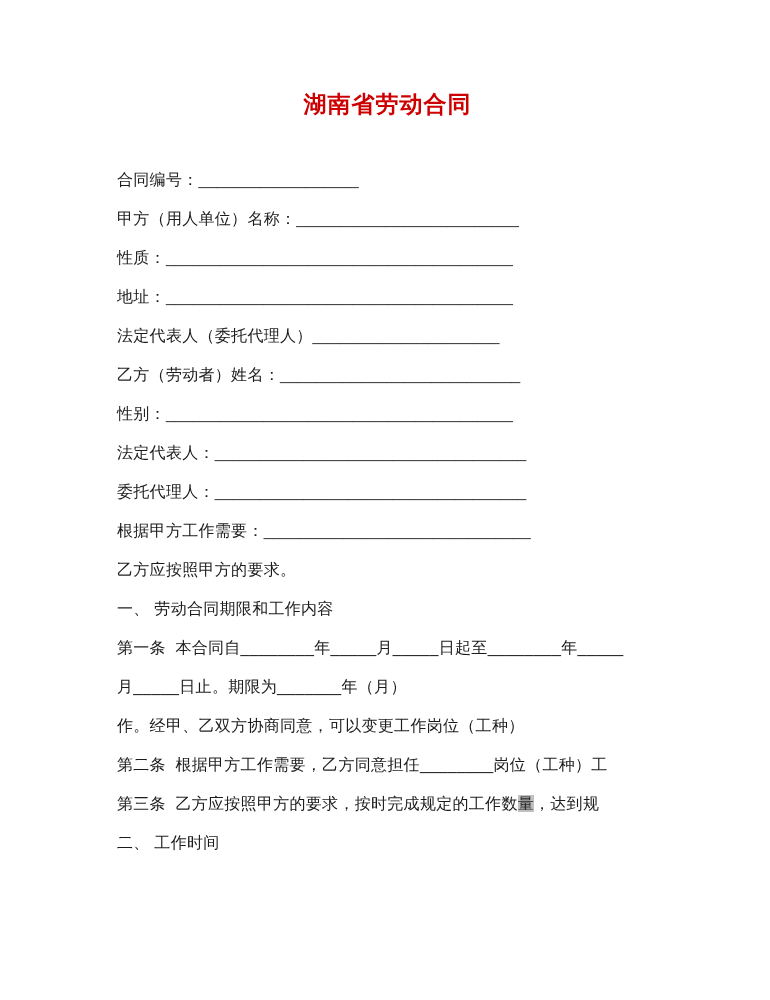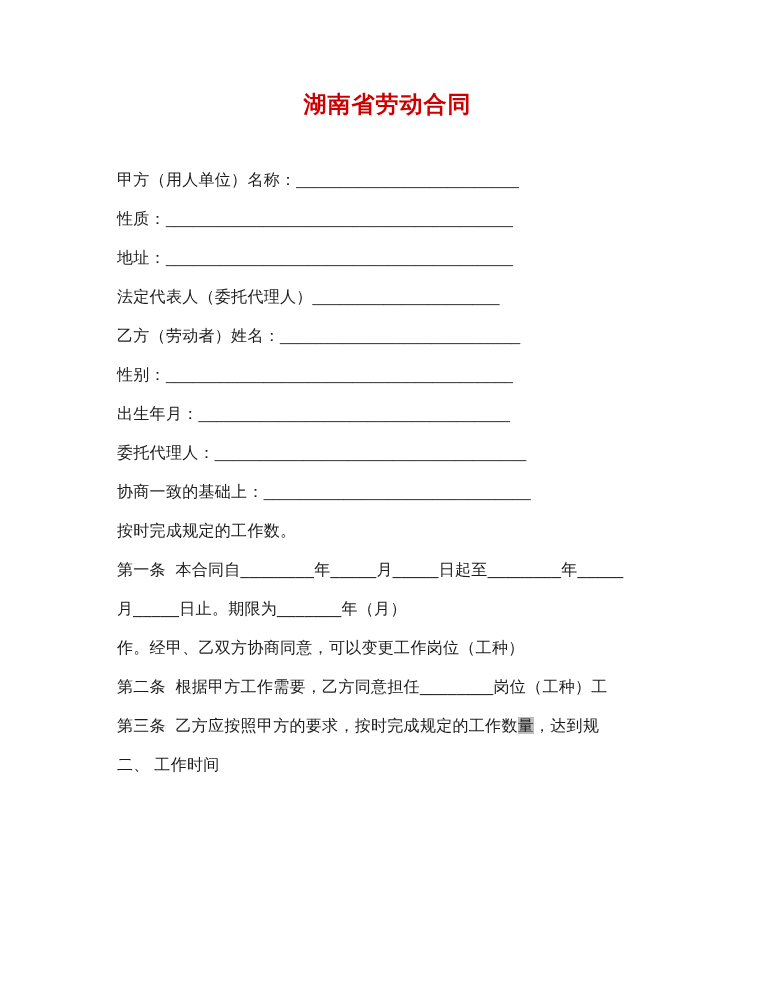--- a/index.html
+++ b/index.html
@@ -43,41 +43,43 @@
     background: var(--highlight-color, #c0c0c0);
   }
 </style>
 </head>
 <body>
 
 <div class="page">
 
   <h1 class="doc-title">湖南省劳动合同</h1>
 
+  <p class="line"><span>合同编号：</span><span class="blank">__________________</span></p>
 
   <p class="line"><span>甲方（用人单位）名称：</span><span class="blank">_________________________</span></p>
 
   <p class="line"><span>性质：</span><span class="blank">_______________________________________</span></p>
 
   <p class="line"><span>地址：</span><span class="blank">_______________________________________</span></p>
 
   <p class="line"><span>法定代表人（委托代理人）</span><span class="blank">_____________________</span></p>
 
   <p class="line"><span>乙方（劳动者）姓名：</span><span class="blank">___________________________</span></p>
 
   <p class="line"><span>性别：</span><span class="blank">_______________________________________</span></p>
 
-  <p class="line"><span>出生年月：</span><span class="blank">___________________________________</span></p>
+  <p class="line"><span>法定代表人：</span><span class="blank">___________________________________</span></p>
 
   <p class="line"><span>委托代理人：</span><span class="blank">___________________________________</span></p>
 
-  <p class="line"><span>协商一致的基础上：</span><span class="blank">______________________________</span></p>
+  <p class="line"><span>根据甲方工作需要：</span><span class="blank">______________________________</span></p>
 
-  <p class="line">按时完成规定的工作数。</p>
+  <p class="line">乙方应按照甲方的要求。</p>
 
+  <p class="line">一、&nbsp;劳动合同期限和工作内容</p>
 
   <p class="line">第一条&nbsp;&nbsp;本合同自________年_____月_____日起至________年_____</p>
   <p class="line">月_____日止。期限为_______年（月）</p>
 
   <p class="line">作。经甲、乙双方协商同意，可以变更工作岗位（工种）</p>
   <p class="line">第二条&nbsp;&nbsp;根据甲方工作需要，乙方同意担任________岗位（工种）工</p>
 
   <p class="line"><span>第三条&nbsp;&nbsp;乙方应按照甲方的要求，按时完成规定的工作数</span><span class="hl">量</span><span>，达到规</span></p>
 
 

